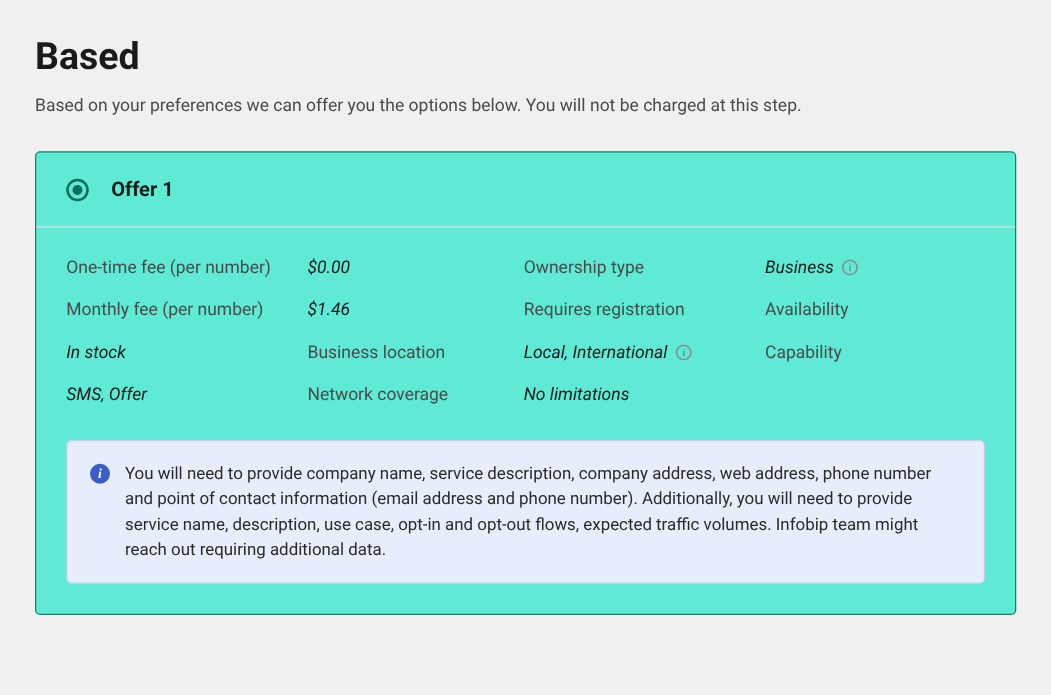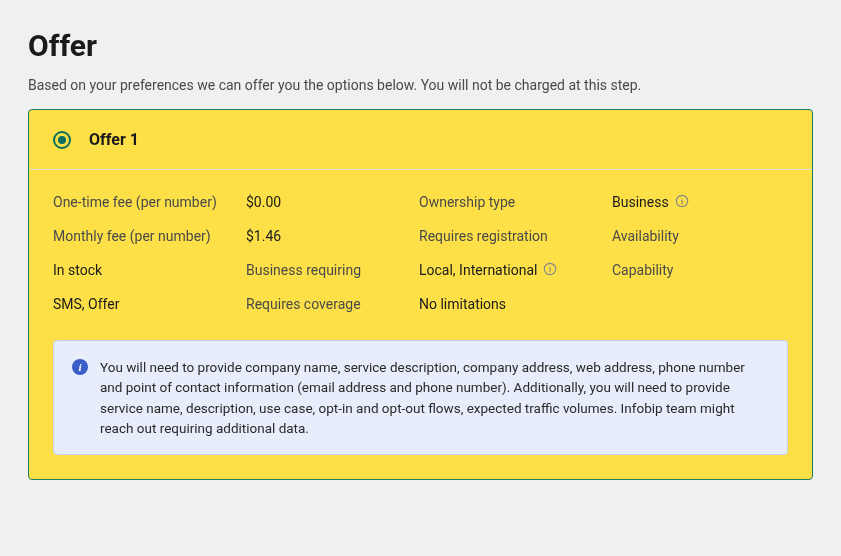--- a/index.html
+++ b/index.html
@@ -13,24 +13,24 @@
     }
     .page-title {
       font-size: 30px;
       font-weight: 700;
       margin-bottom: 14px;
       color: #1a1a1a;
     }
     .page-subtitle {
       font-size: 14px;
       color: #4a4a4a;
-      margin-bottom: 16px;
+      margin-bottom: 28px;
     }
     .offer-card {
-      background: #fde047;
+      background: #5eead4;
       border: 1px solid #1a8060;
       border-radius: 4px;
     }
     .offer-header {
       display: flex;
       align-items: center;
       padding: 20px 24px;
       border-bottom: 1px solid #e0e0e0;
     }
     .radio-btn {
@@ -68,21 +68,23 @@
     }
     .label-cell {
       color: #4a4a4a;
       white-space: nowrap;
       overflow: hidden;
       text-overflow: ellipsis;
     }
     .value-cell {
       color: #1a1a1a;
       display: flex;
+      align-items: center;
       gap: 6px;
+      font-style: italic;
     }
     .info-icon {
       width: 14px;
       height: 14px;
       display: inline-flex;
       align-items: center;
       justify-content: center;
       flex-shrink: 0;
     }
     .info-icon svg { width: 14px; height: 14px; }
@@ -112,21 +114,21 @@
     }
     .notice-text {
       font-size: 13.5px;
       line-height: 1.5;
       color: #2a2a2a;
     }
   </style>
 </head>
 <body>
 
-<h1 class="page-title">Offer</h1>
+<h1 class="page-title">Based</h1>
 <p class="page-subtitle">Based on your preferences we can offer you the options below. You will not be charged at this step.</p>
 
 <div class="offer-card">
   <div class="offer-header">
     <span class="radio-btn">
       <span class="radio-dot"></span>
     </span>
     <span class="offer-title">Offer 1</span>
   </div>
 
@@ -155,38 +157,38 @@
           <span>$1.46</span>
         </div>
 
       <div class="label-cell">Requires registration</div>
 
       <div class="label-cell">Availability</div>
       <div class="value-cell">
           <span>In stock</span>
         </div>
 
-      <div class="label-cell">Business requiring</div>
+      <div class="label-cell">Business location</div>
       <div class="value-cell">
         <span>Local, International</span>
         <span class="info-icon">
           <svg viewBox="0 0 16 16" fill="none" stroke="#888" stroke-width="1.3">
               <circle cx="8" cy="8" r="6.5"></circle>
               <line x1="8" y1="7" x2="8" y2="11" stroke-linecap="round"></line>
               <circle cx="8" cy="4.8" r="0.6" fill="#888" stroke="none"></circle>
             </svg>
         </span>
       </div>
 
       <div class="label-cell">Capability</div>
       <div class="value-cell">
           <span>SMS, Offer</span>
         </div>
 
-      <div class="label-cell">Requires coverage</div>
+      <div class="label-cell">Network coverage</div>
       <div class="value-cell">
           <span>No limitations</span>
         </div>
 
     </div>
 
     <div class="notice-box">
       <span class="notice-icon">i</span>
       <div class="notice-text">You will need to provide company name, service description, company address, web address, phone number and point of contact information (email address and phone number). Additionally, you will need to provide service name, description, use case, opt-in and opt-out flows, expected traffic volumes. Infobip team might reach out requiring additional data.</div>
     </div>

